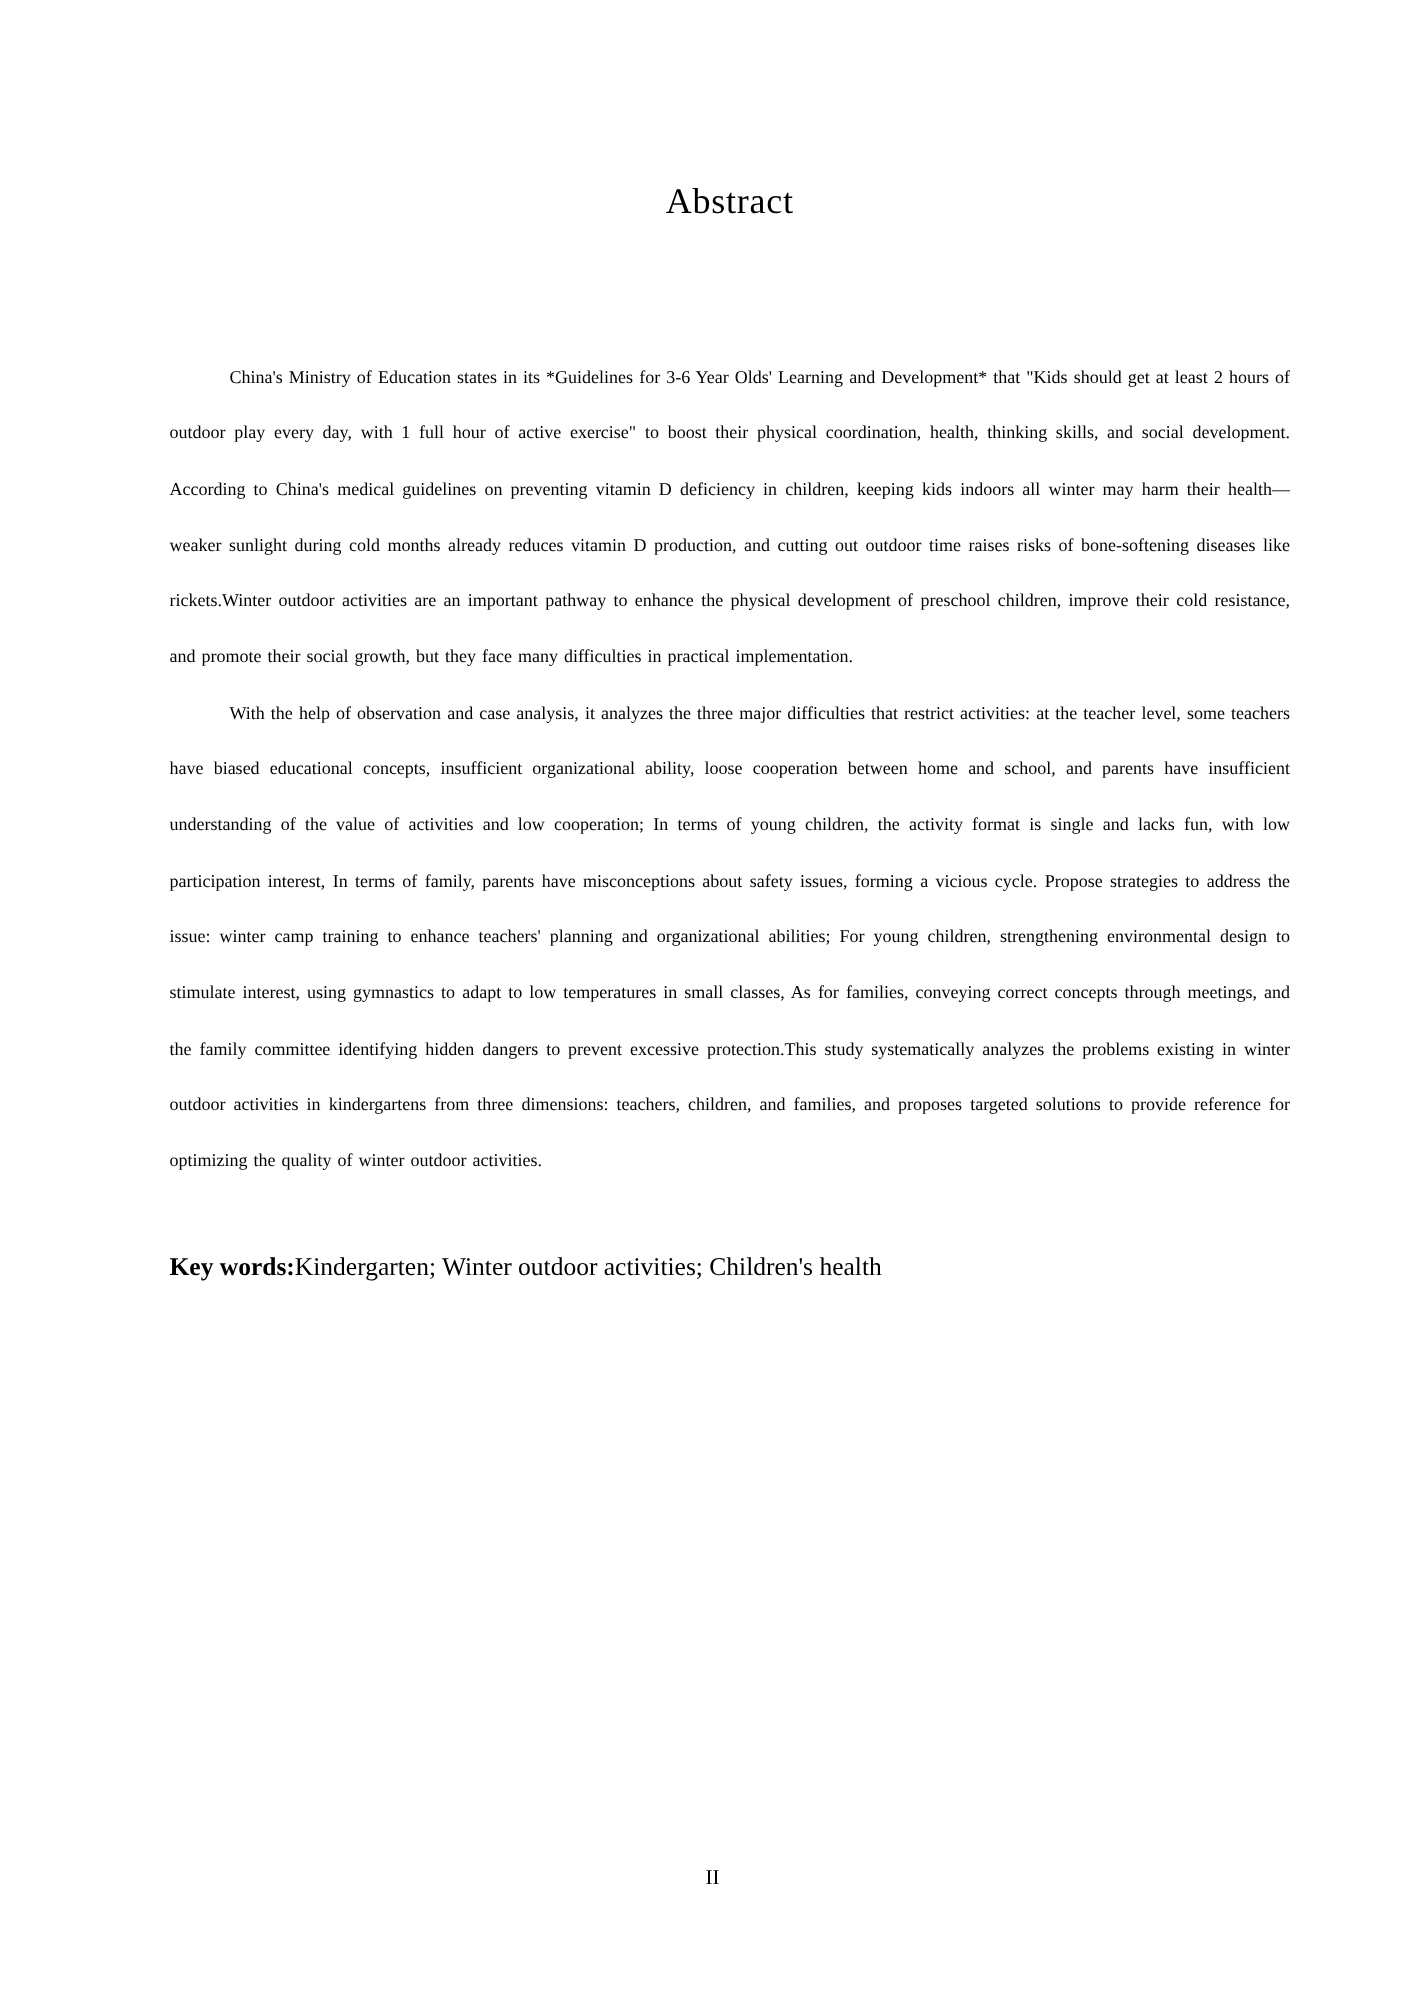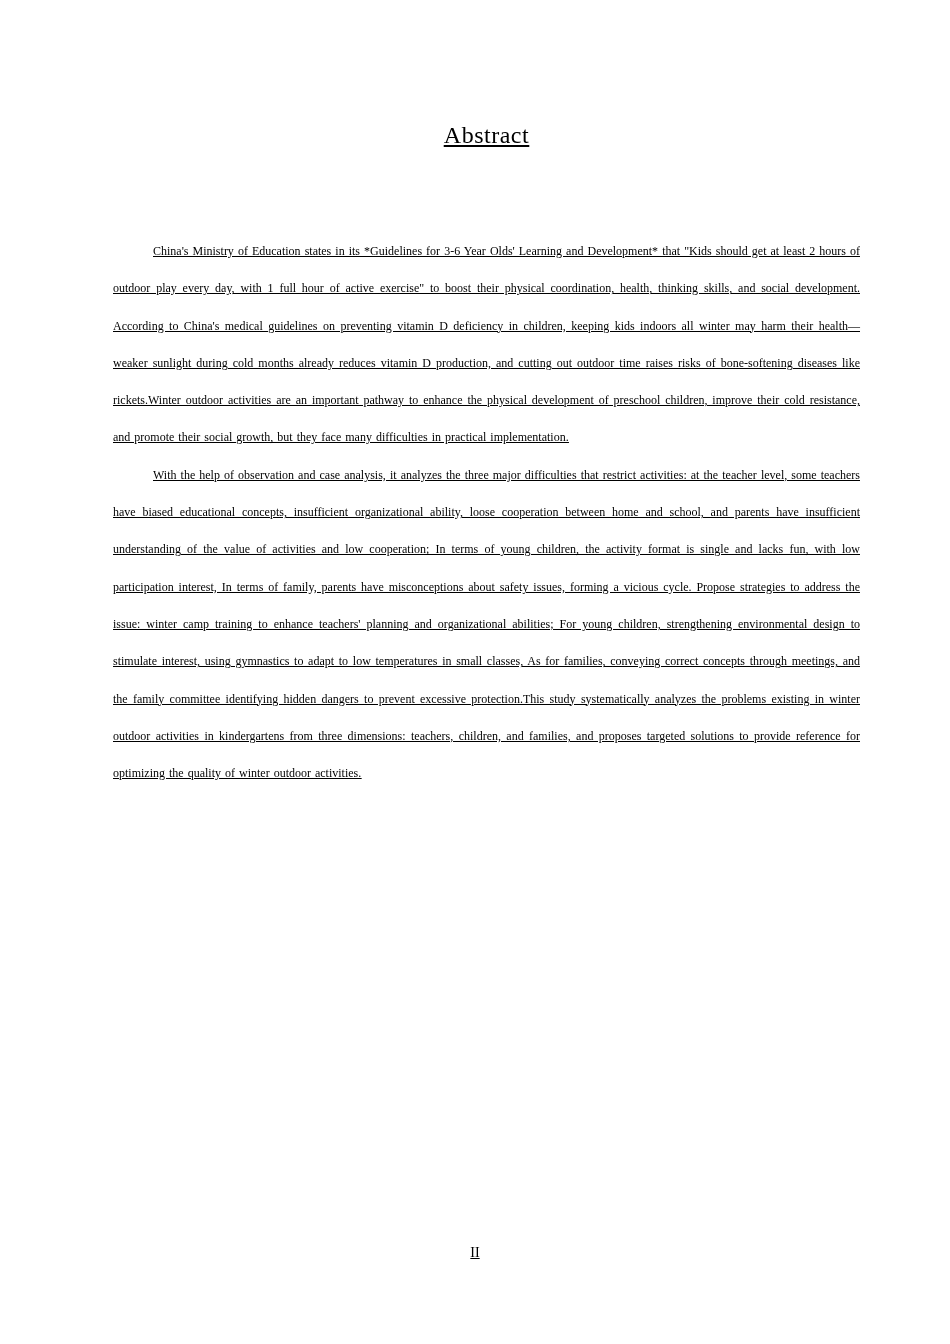--- a/index.html
+++ b/index.html
@@ -1,15 +1,15 @@
 <!DOCTYPE html>
 <html><head>
 <meta charset="utf-8">
 <style>
-  * { margin: 0; padding: 0; box-sizing: border-box; text-decoration: underline; }
+  * { margin: 0; padding: 0; box-sizing: border-box; }
   html, body { background: #ffffff; }
   body {
     width: 950px;
     height: 1344px;
     position: relative;
     font-family: "Liberation Serif", serif;
     color: #000000;
     overflow: hidden;
   }
   .page {
@@ -53,16 +53,17 @@
 
 <div class="page">
 
   <h1 class="title">Abstract</h1>
 
   <div class="body-text">
     <p>China's Ministry of Education states in its *Guidelines for 3-6 Year Olds' Learning and Development* that "Kids should get at least 2 hours of outdoor play every day, with 1 full hour of active exercise" to boost their physical coordination, health, thinking skills, and social development. According to China's medical guidelines on preventing vitamin D deficiency in children, keeping kids indoors all winter may harm their health—weaker sunlight during cold months already reduces vitamin D production, and cutting out outdoor time raises risks of bone-softening diseases like rickets.Winter outdoor activities are an important pathway to enhance the physical development of preschool children, improve their cold resistance, and promote their social growth, but they face many difficulties in practical implementation.</p>
     <p>With the help of observation and case analysis, it analyzes the three major difficulties that restrict activities: at the teacher level, some teachers have biased educational concepts, insufficient organizational ability, loose cooperation between home and school, and parents have insufficient understanding of the value of activities and low cooperation; In terms of young children, the activity format is single and lacks fun, with low participation interest, In terms of family, parents have misconceptions about safety issues, forming a vicious cycle. Propose strategies to address the issue: winter camp training to enhance teachers' planning and organizational abilities; For young children, strengthening environmental design to stimulate interest, using gymnastics to adapt to low temperatures in small classes, As for families, conveying correct concepts through meetings, and the family committee identifying hidden dangers to prevent excessive protection.This study systematically analyzes the problems existing in winter outdoor activities in kindergartens from three dimensions: teachers, children, and families, and proposes targeted solutions to provide reference for optimizing the quality of winter outdoor activities.</p>
   </div>
 
+  <p class="keywords"><span class="label">Key words:</span><span>Kindergarten; Winter outdoor activities; Children's health</span></p>
 
   <div class="page-number">II</div>
 
 </div>
 
 </body></html>

